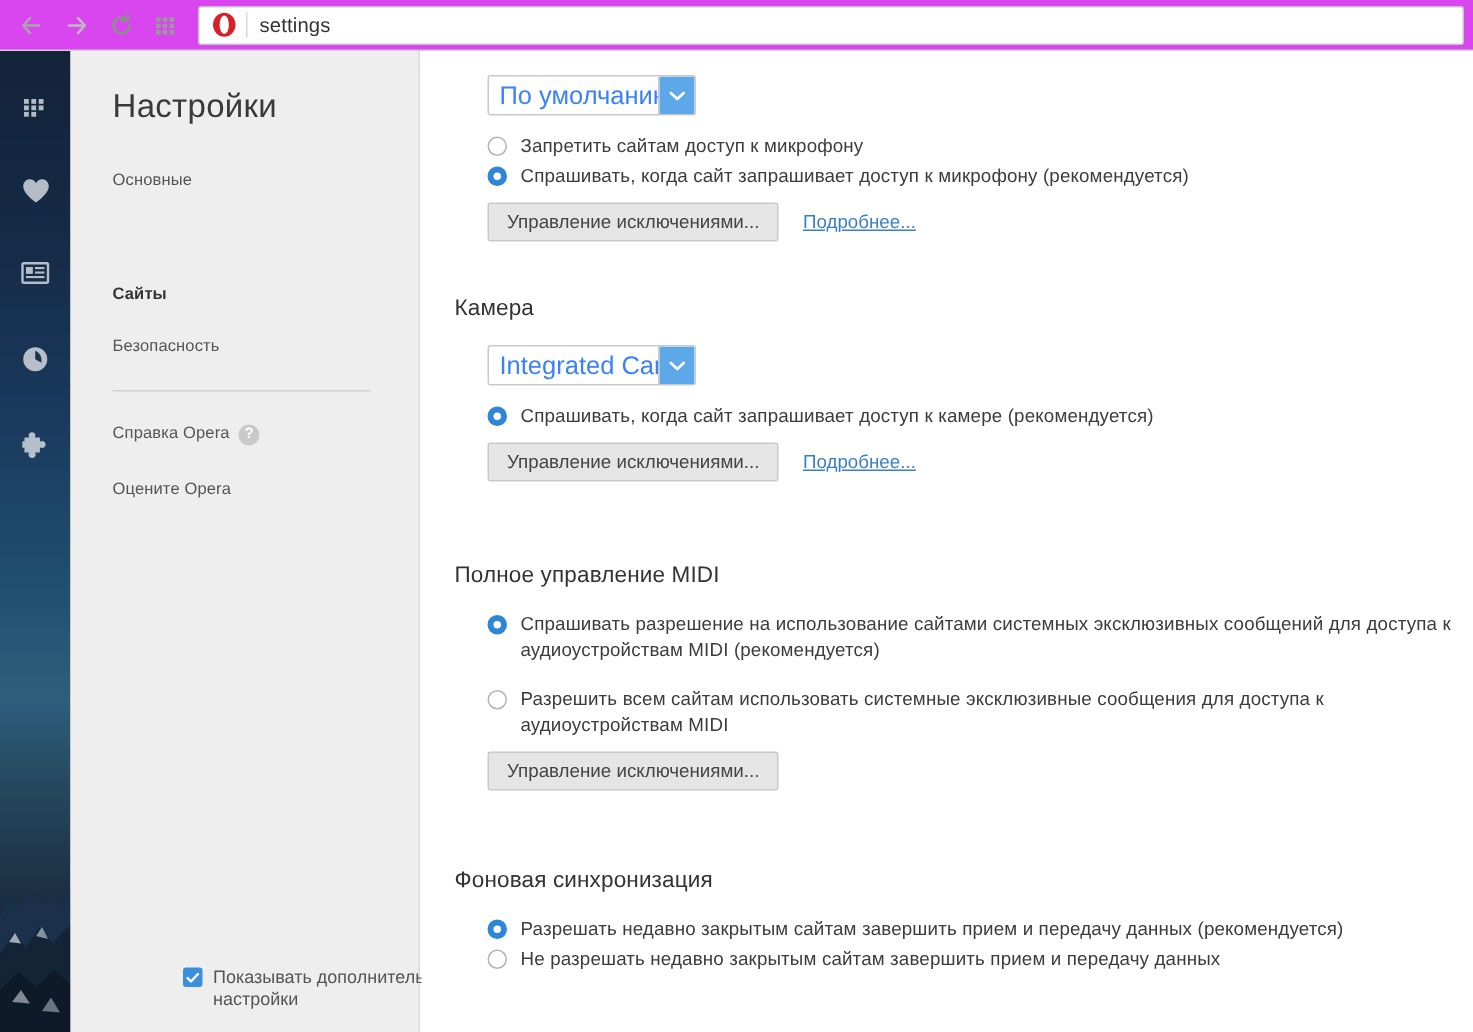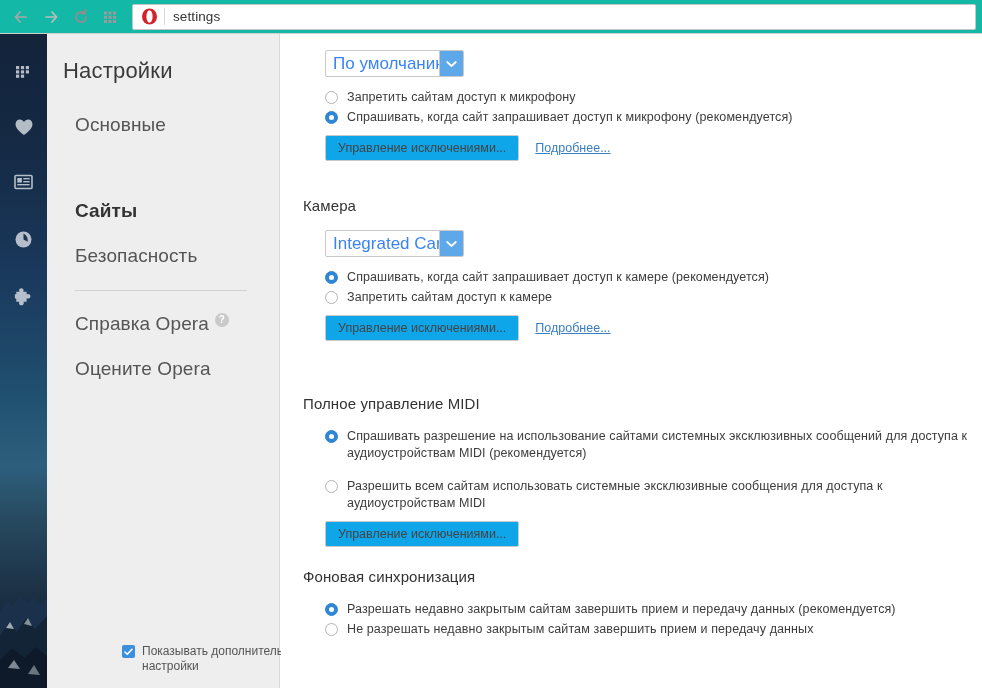--- a/index.html
+++ b/index.html
@@ -10,21 +10,21 @@
     overflow: hidden;
     font-family: "Liberation Sans", sans-serif;
     background: #ffffff;
   }
 
   
   .toolbar {
     position: absolute;
     top: 0; left: 0;
     width: 982px; height: 34px;
-    background: #14b8a6;
+    background: #d946ef;
     border-bottom: 1px solid #cfcfcf;
     display: flex;
     align-items: center;
     padding: 0 6px;
   }
   .nav-btn {
     width: 30px; height: 26px;
     display: flex; align-items: center; justify-content: center;
     cursor: default;
   }
@@ -94,29 +94,29 @@
   
   .navpanel {
     position: absolute;
     top: 34px; left: 47px;
     width: 233px; height: 654px;
     background: #eeeeee;
     border-right: 1px solid #d9d9d9;
   }
   .nav-title {
     position: absolute;
-    top: 24px; left: 16px;
+    top: 24px; left: 28px;
     font-size: 22px;
     color: #3a3a3a;
     font-weight: normal;
     letter-spacing: .2px;
   }
   .nav-list { position: absolute; top: 80px; left: 28px; width: 185px; }
   .nav-item {
-    font-size: 19px;
+    font-size: 11px;
     color: #555555;
     letter-spacing: .1px;
     cursor: default;
     white-space: nowrap;
   }
   .nav-item.active { font-weight: bold; color: #333333; }
   .nav-gap-lg { height: 41px; }
   .nav-gap-sm { height: 23px; }
   .nav-divider {
     height: 1px;
@@ -244,42 +244,42 @@
 
   .btn-row {
     display: flex;
     align-items: center;
     margin-left: 22px;
     margin-top: 9px;
   }
   .btn {
     height: 26px;
     padding: 0 12px;
-    background: #0ea5e9;
+    background: #e5e5e5;
     border: 1px solid #c9c9c9;
     border-radius: 2px;
     font-size: 12.5px;
     color: #444444;
     font-family: "Liberation Sans", sans-serif;
     display: flex;
     align-items: center;
     white-space: nowrap;
   }
   .link {
     font-size: 12.5px;
     color: #3a7fc4;
     text-decoration: underline;
     margin-left: 16px;
     white-space: nowrap;
     cursor: default;
   }
 
   .sec-sp-mic    { margin-bottom: 36px; }
   .sec-sp-cam    { margin-bottom: 54px; }
-  .sec-sp-midi   { margin-bottom: 21px; }
+  .sec-sp-midi   { margin-bottom: 51px; }
 </style>
 </head>
 <body>
 
 <div class="toolbar">
 
   <div class="nav-btn">
     <span>
       <svg width="18" height="18" viewBox="0 0 18 18">
         <path d="M8 4 L3.5 9 L8 14" fill="none" stroke="#a8a8a8" stroke-width="1.7" stroke-linecap="round" stroke-linejoin="round"></path>
@@ -473,24 +473,20 @@
         <svg width="11" height="8" viewBox="0 0 11 8">
             <path d="M1.2 2 L5.5 6 L9.8 2" fill="none" stroke="#ffffff" stroke-width="1.8" stroke-linecap="round" stroke-linejoin="round"></path>
           </svg>
       </span>
     </div>
 
     <div class="radio-row">
       <span class="radio checked"></span>
       <span class="radio-label">Спрашивать, когда сайт запрашивает доступ к камере (рекомендуется)</span>
     </div>
-    <div class="radio-row">
-      <span class="radio"></span>
-      <span class="radio-label">Запретить сайтам доступ к камере</span>
-    </div>
 
     <div class="btn-row">
       <button class="btn">Управление исключениями...</button>
       <span class="link">Подробнее...</span>
     </div>
   </div>
 
   <div class="section sec-sp-midi">
     <div class="section-title">Полное управление MIDI</div>
 

